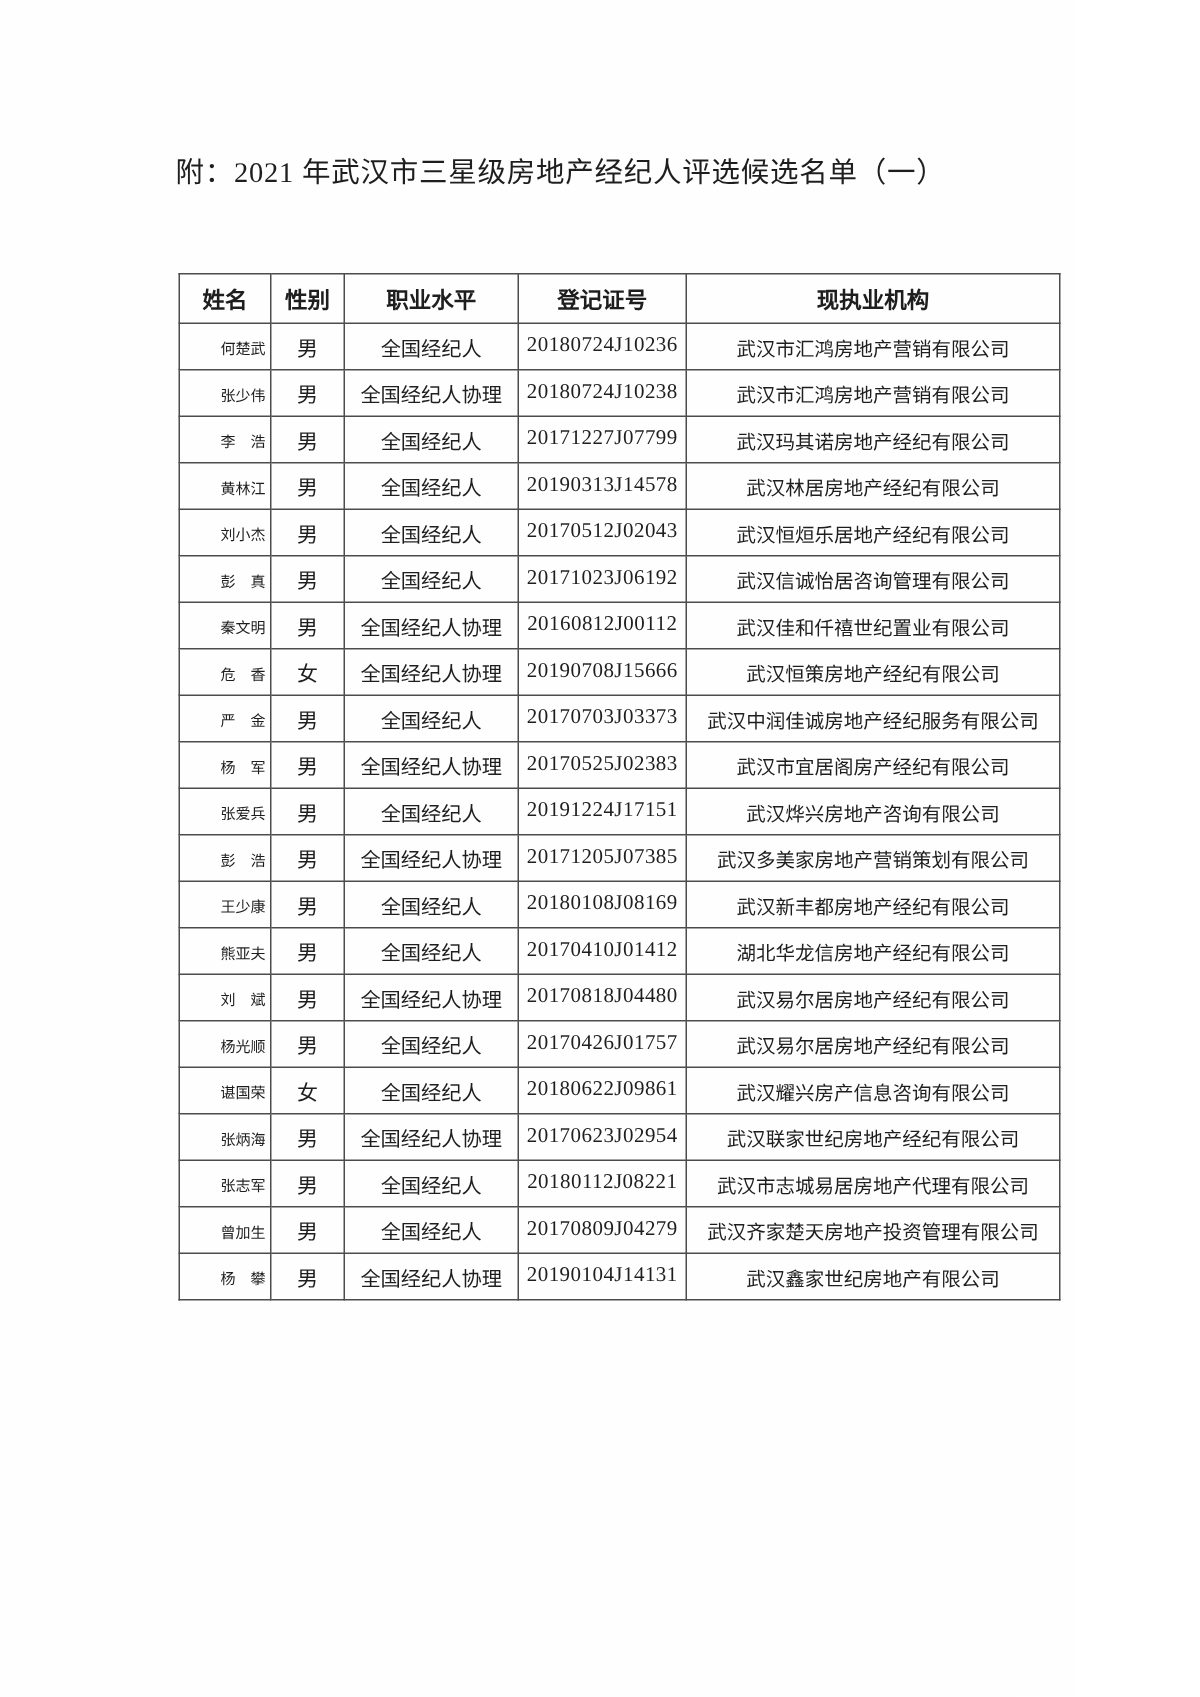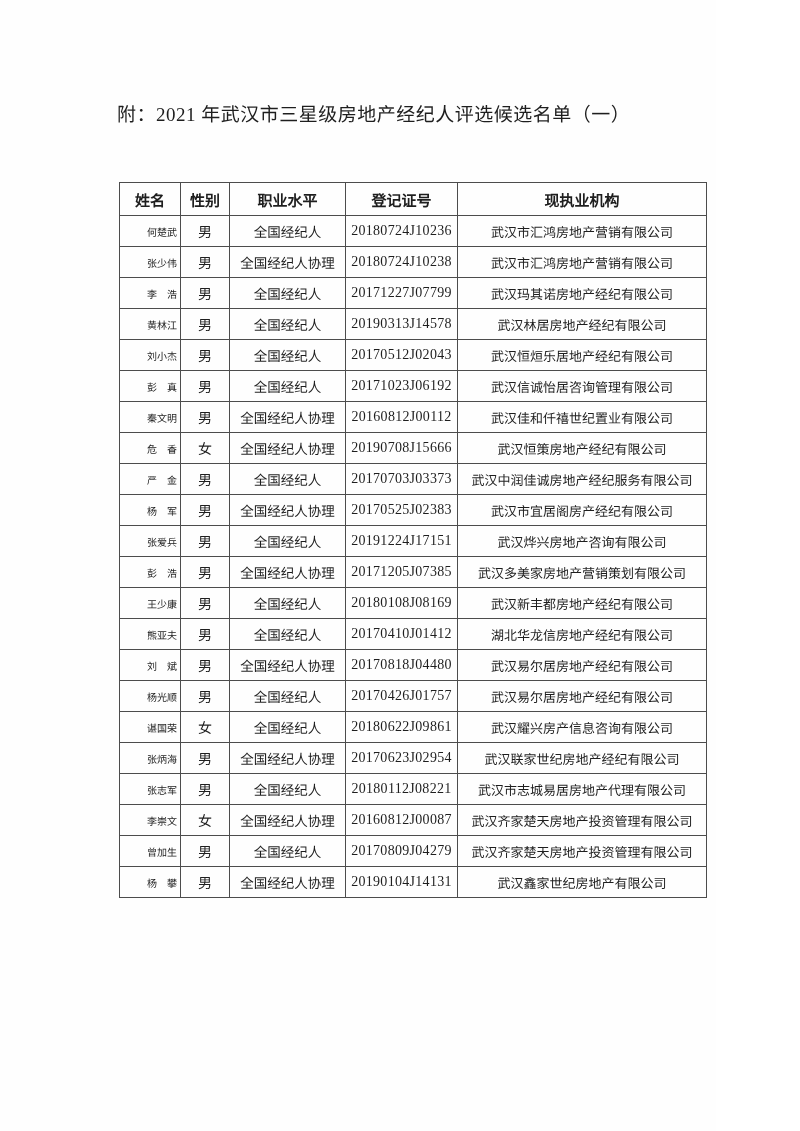--- a/index.html
+++ b/index.html
@@ -216,27 +216,20 @@
       <td class="col-agency">武汉联家世纪房地产经纪有限公司</td>
     </tr>
         <tr>
       <td class="col-name">张志军</td>
       <td class="col-gender">男</td>
       <td class="col-level">全国经纪人</td>
       <td class="col-regno">20180112J08221</td>
       <td class="col-agency">武汉市志城易居房地产代理有限公司</td>
     </tr>
         <tr>
-      <td class="col-name">李崇文</td>
-      <td class="col-gender">女</td>
-      <td class="col-level">全国经纪人协理</td>
-      <td class="col-regno">20160812J00087</td>
-      <td class="col-agency">武汉齐家楚天房地产投资管理有限公司</td>
-    </tr>
-        <tr>
       <td class="col-name">曾加生</td>
       <td class="col-gender">男</td>
       <td class="col-level">全国经纪人</td>
       <td class="col-regno">20170809J04279</td>
       <td class="col-agency">武汉齐家楚天房地产投资管理有限公司</td>
     </tr>
         <tr>
       <td class="col-name">杨　攀</td>
       <td class="col-gender">男</td>
       <td class="col-level">全国经纪人协理</td>

